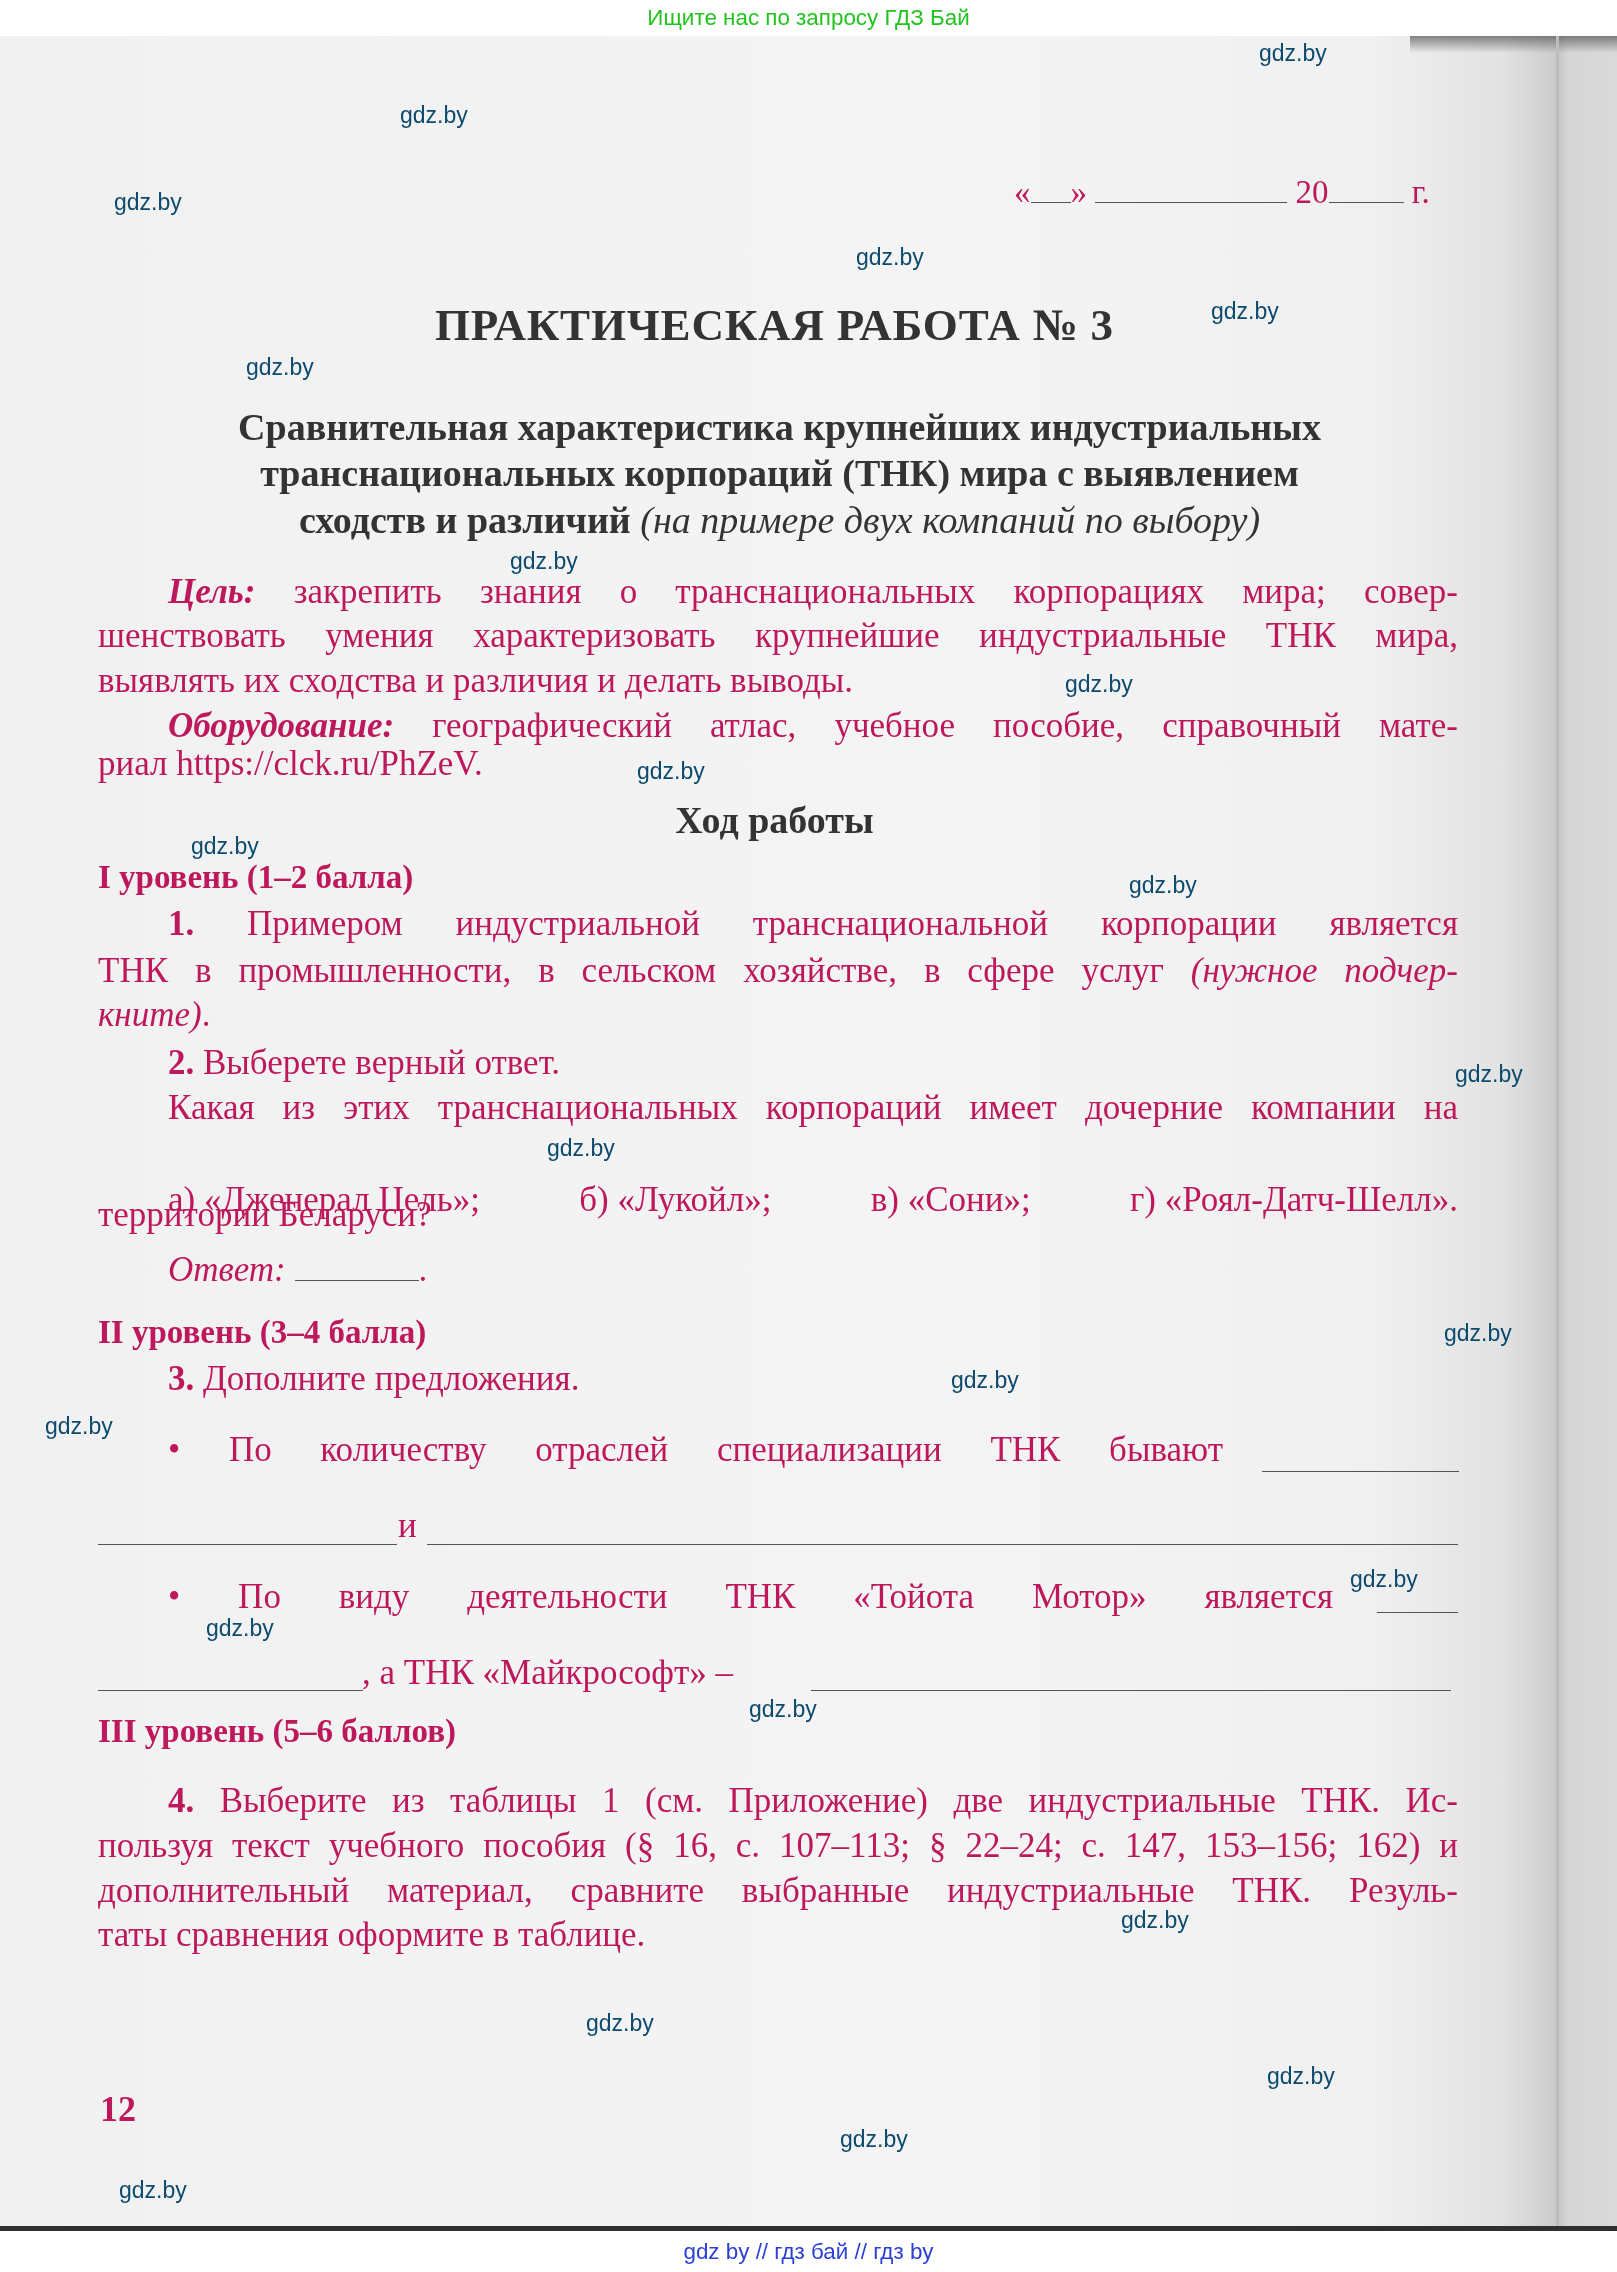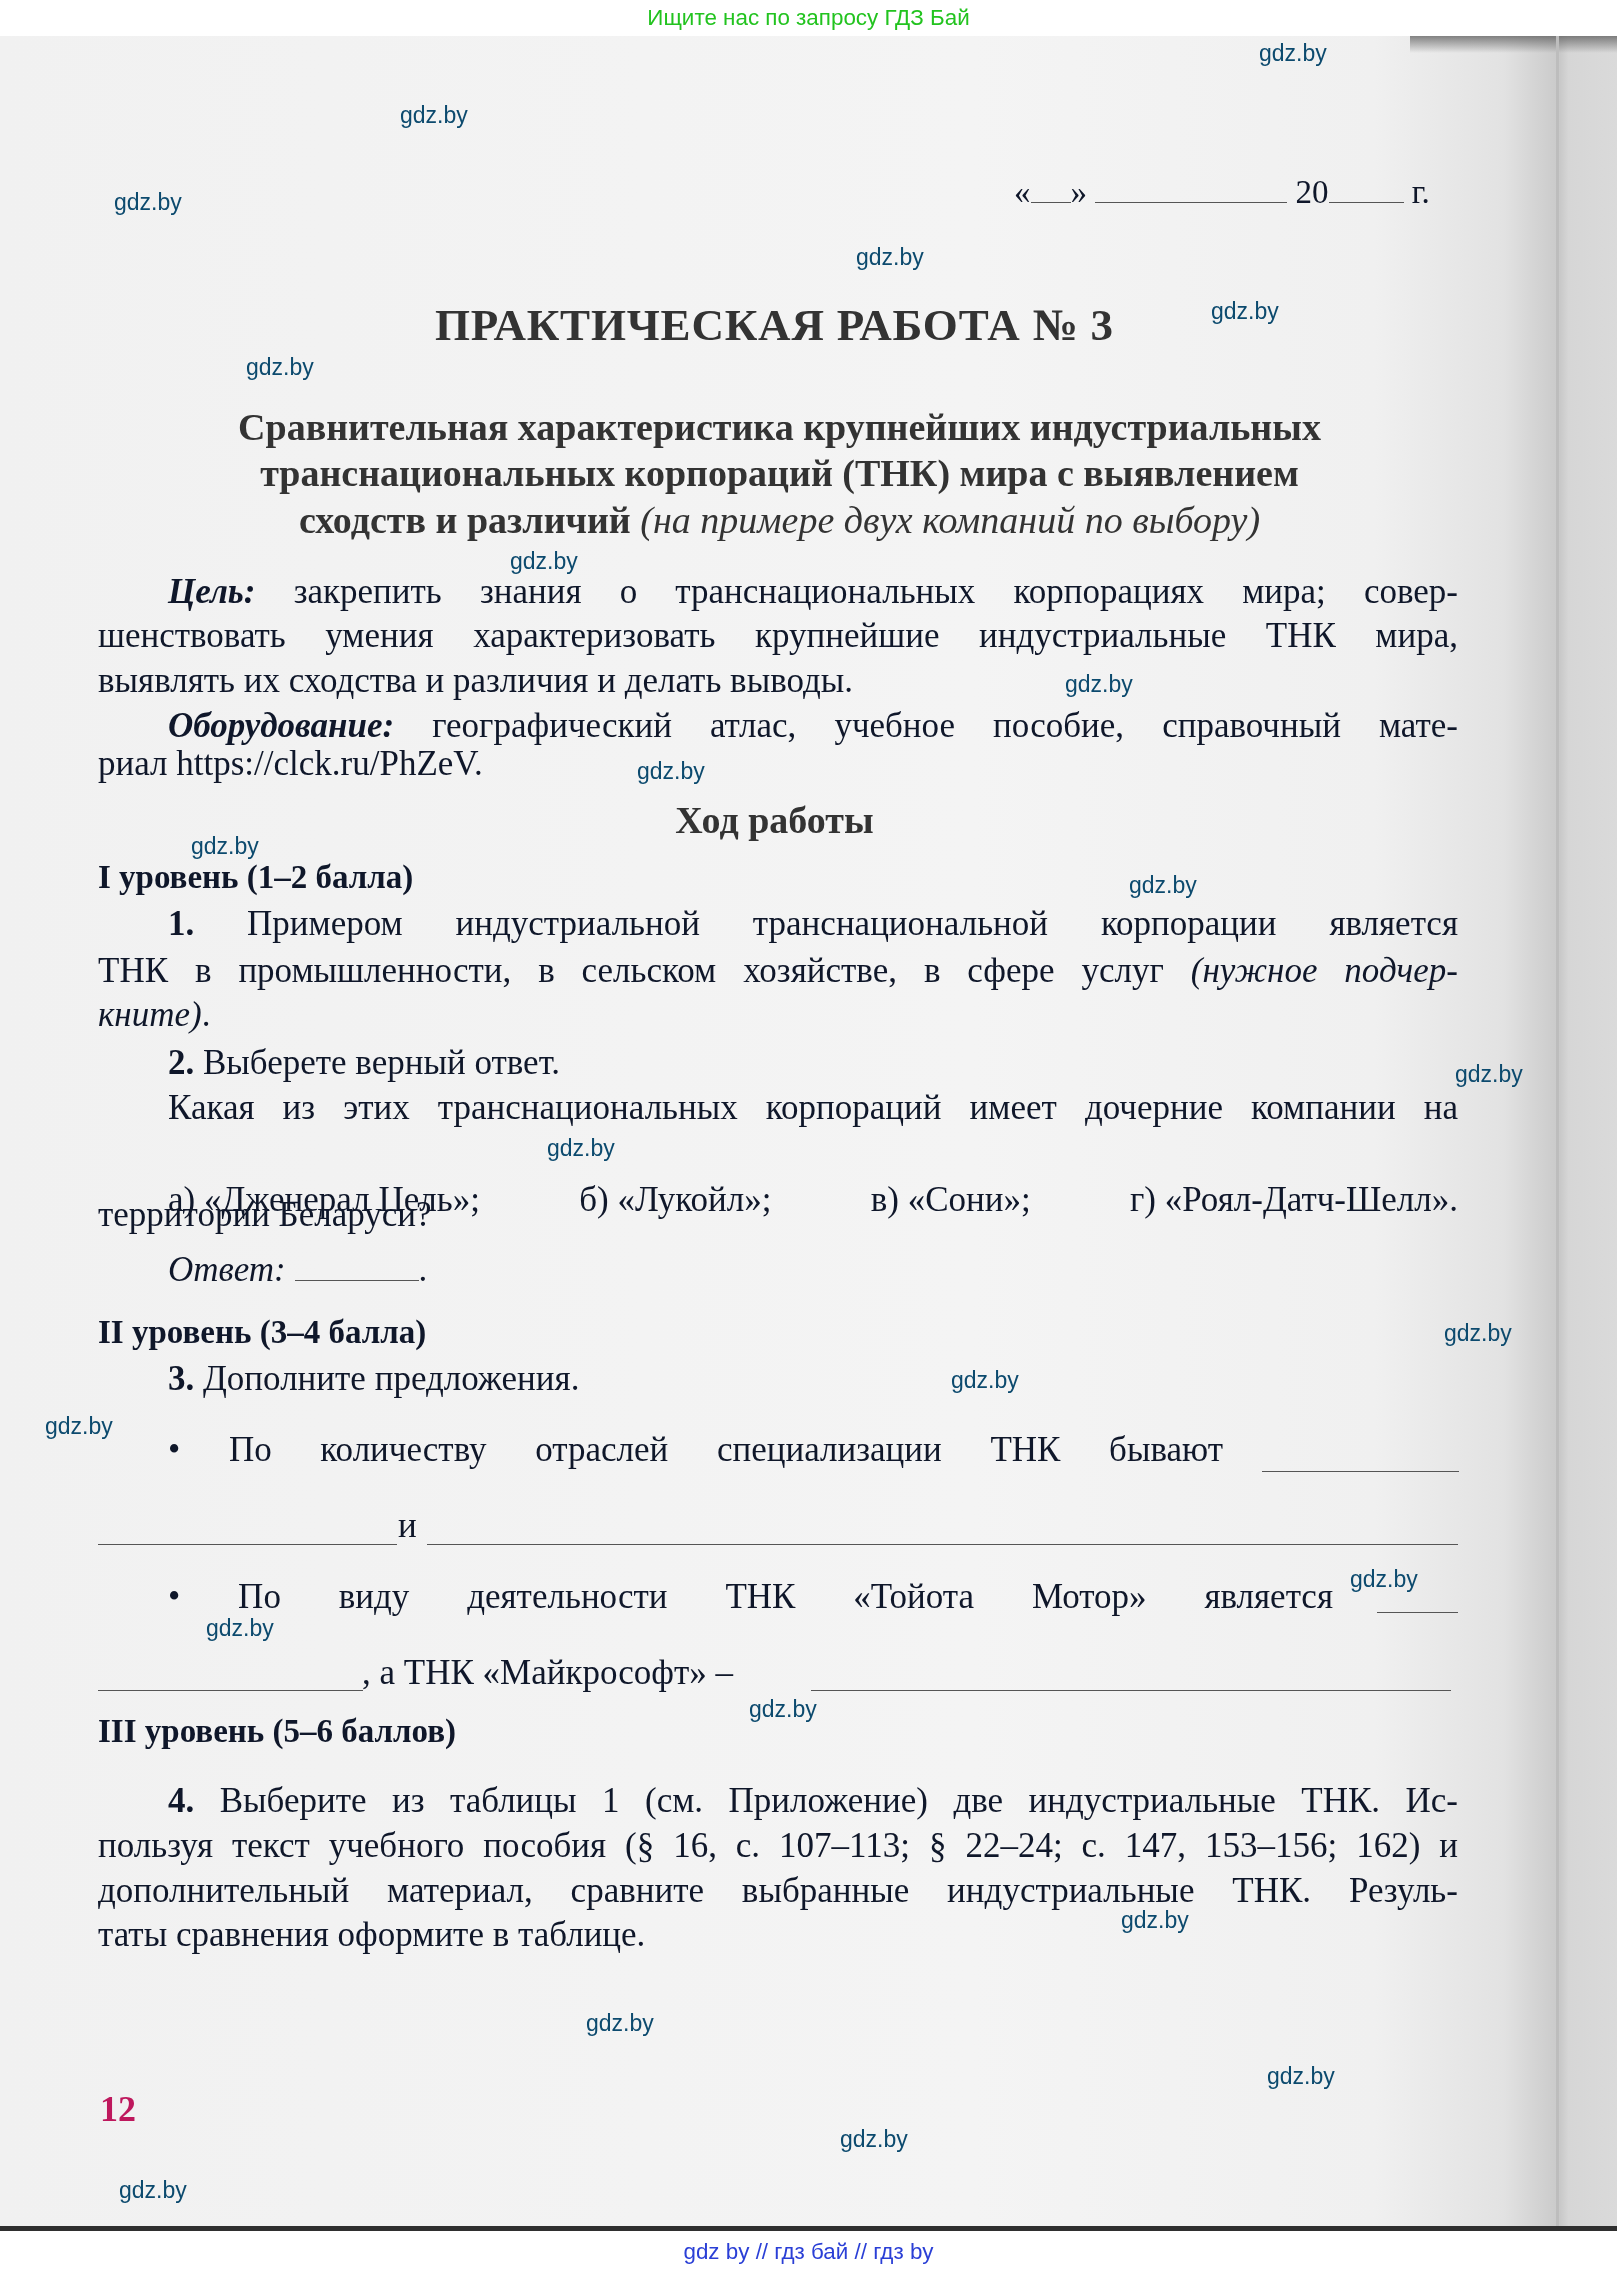--- a/index.html
+++ b/index.html
@@ -31,21 +31,21 @@
   .bottom-shadow {
     position:absolute; left:0; bottom:0; width:1617px; height:5px; background:#2f2f2f;
   }
   .bottom-banner {
     position:absolute; left:0; top:2231px; width:1617px; height:41px;
     background:#ffffff; text-align:center;
     font-family:"Liberation Sans", "DejaVu Sans", sans-serif;
     font-size:22.4px; line-height:41px; color:#2a3fd6;
   }
   .ln {
-    position:absolute; white-space:nowrap; font-size:35px; line-height:41px; color:#0f172a;
+    position:absolute; white-space:nowrap; font-size:35px; line-height:41px; color:#be185d;
   }
   .just { text-align:justify; text-align-last:justify; }
   .bold { font-weight:bold; }
   .ital { font-style:italic; }
   .h-title {
     position:absolute; left:0; width:1549px; text-align:center;
     font-size:45px; font-weight:bold; letter-spacing:0.8px; color:#333;
   }
   .h-sub {
     position:absolute; left:95px; width:1369px; text-align:center;

